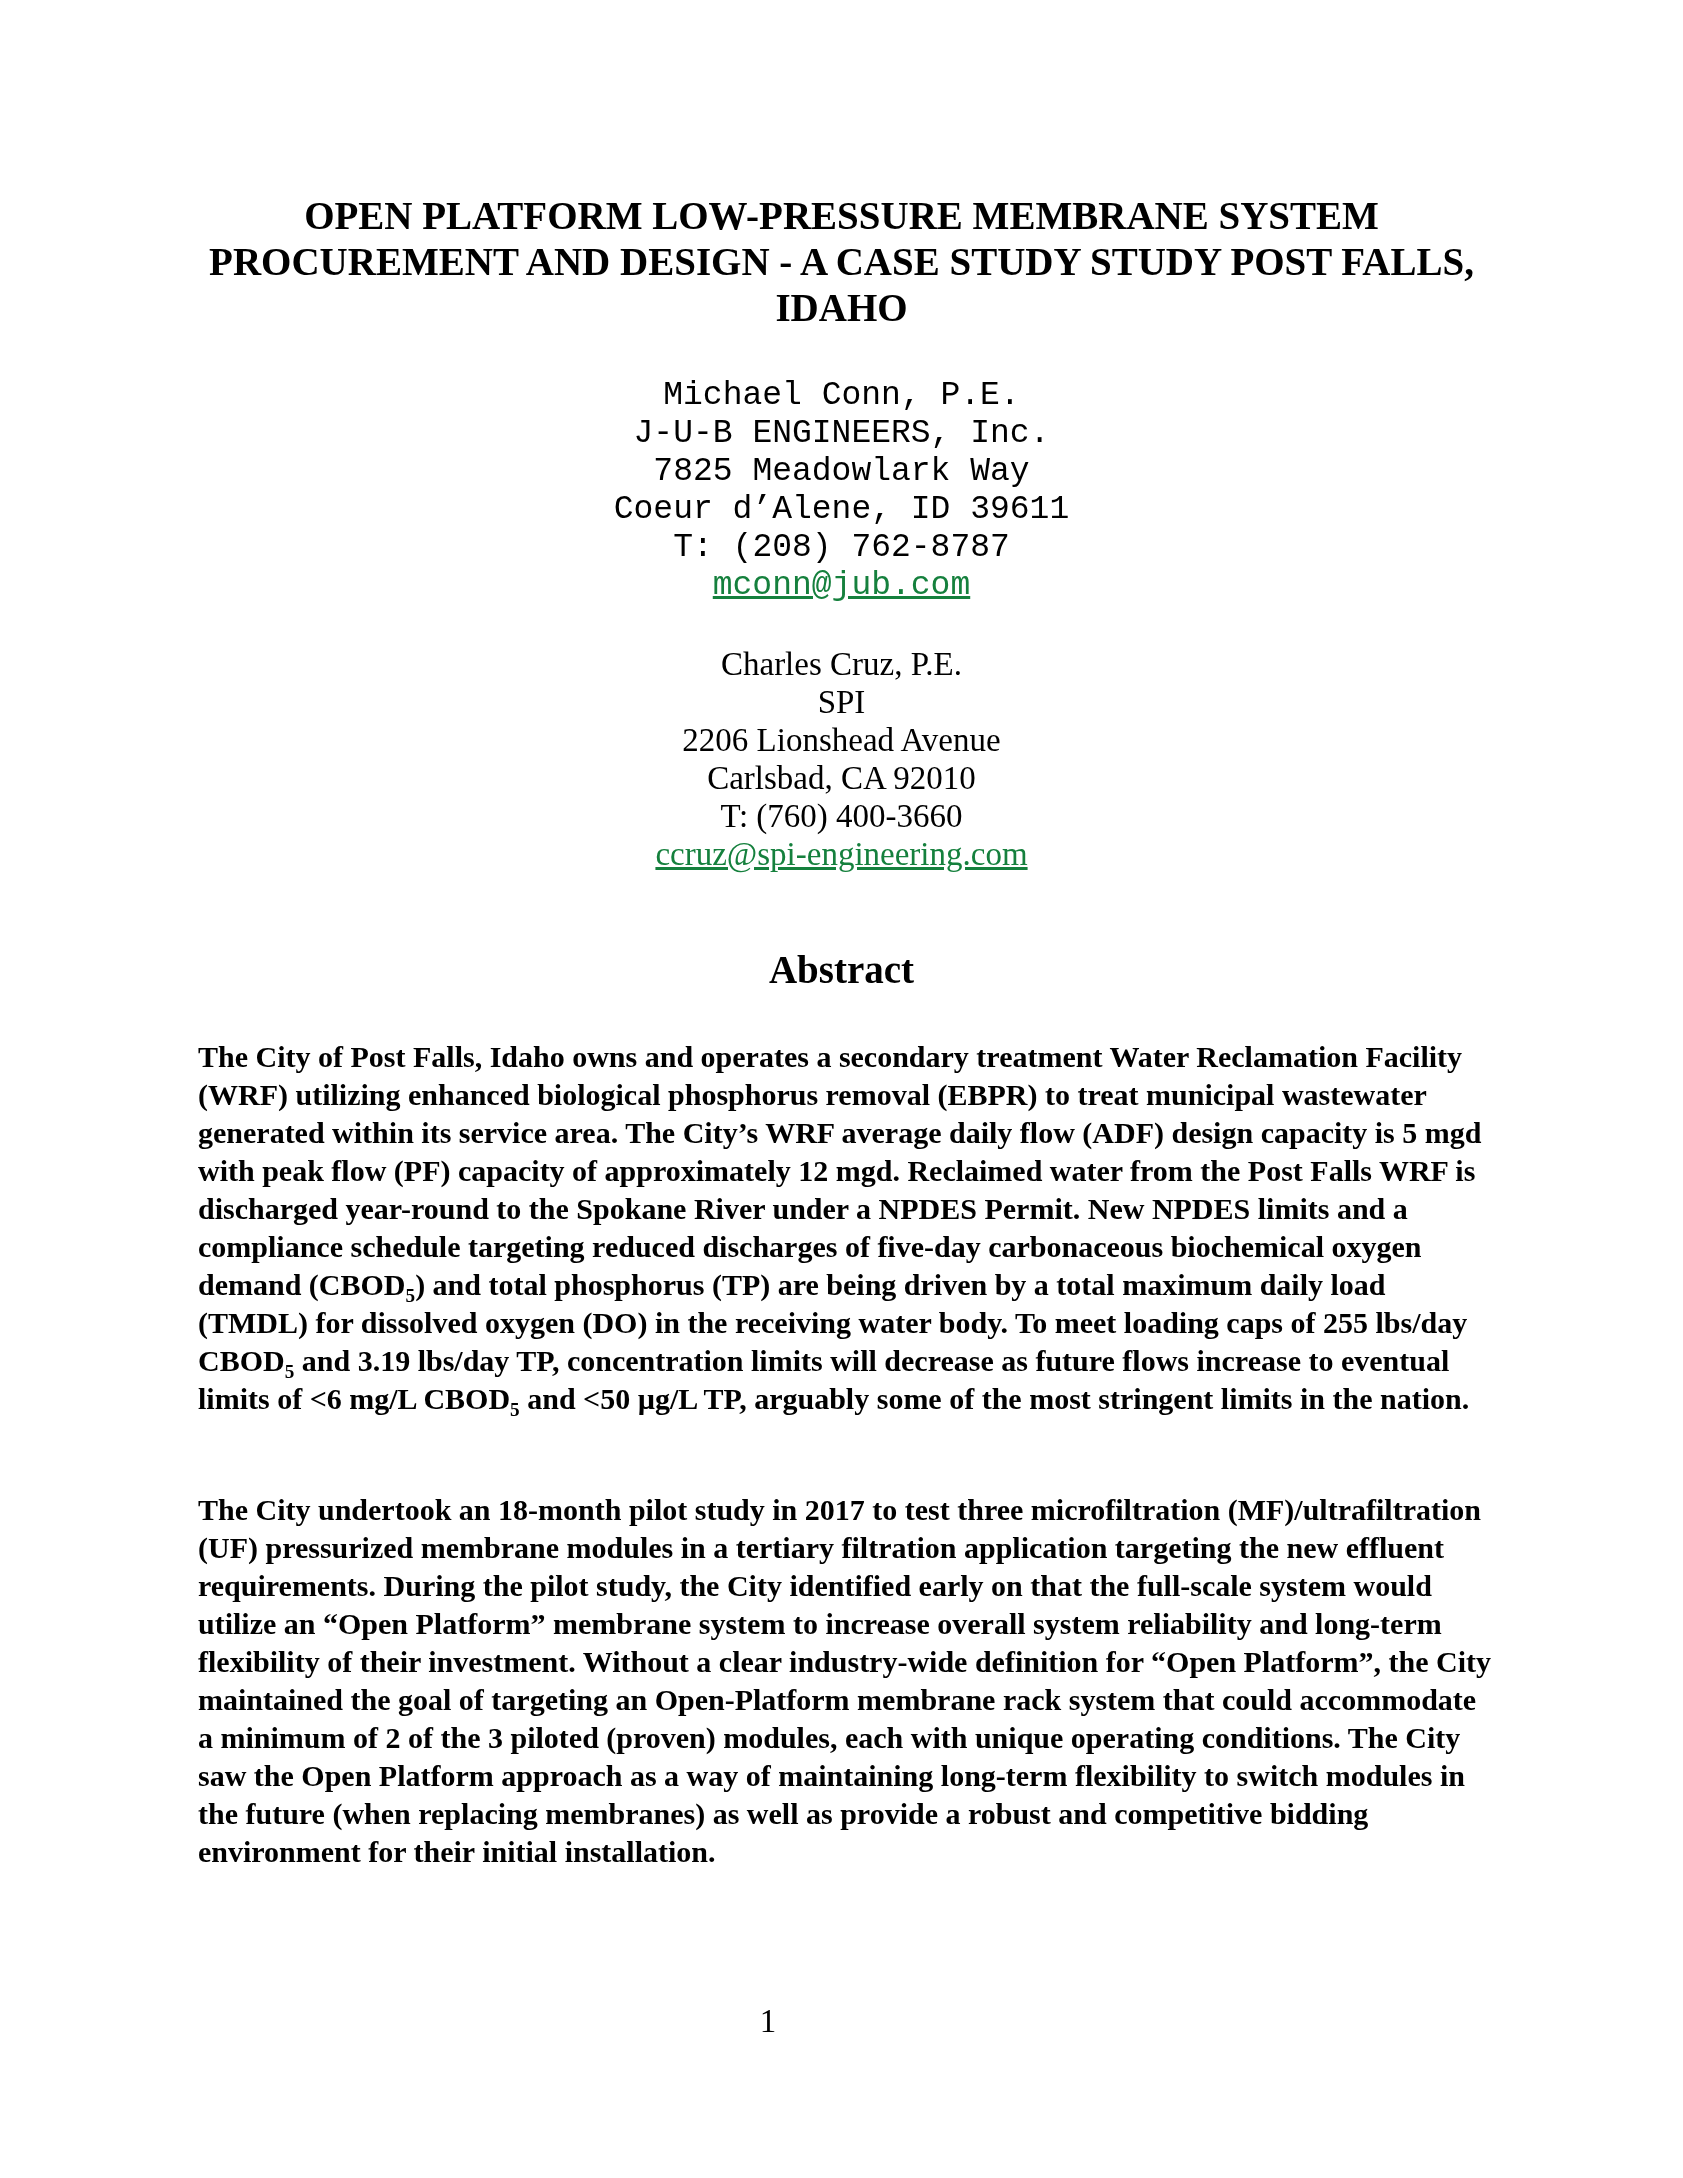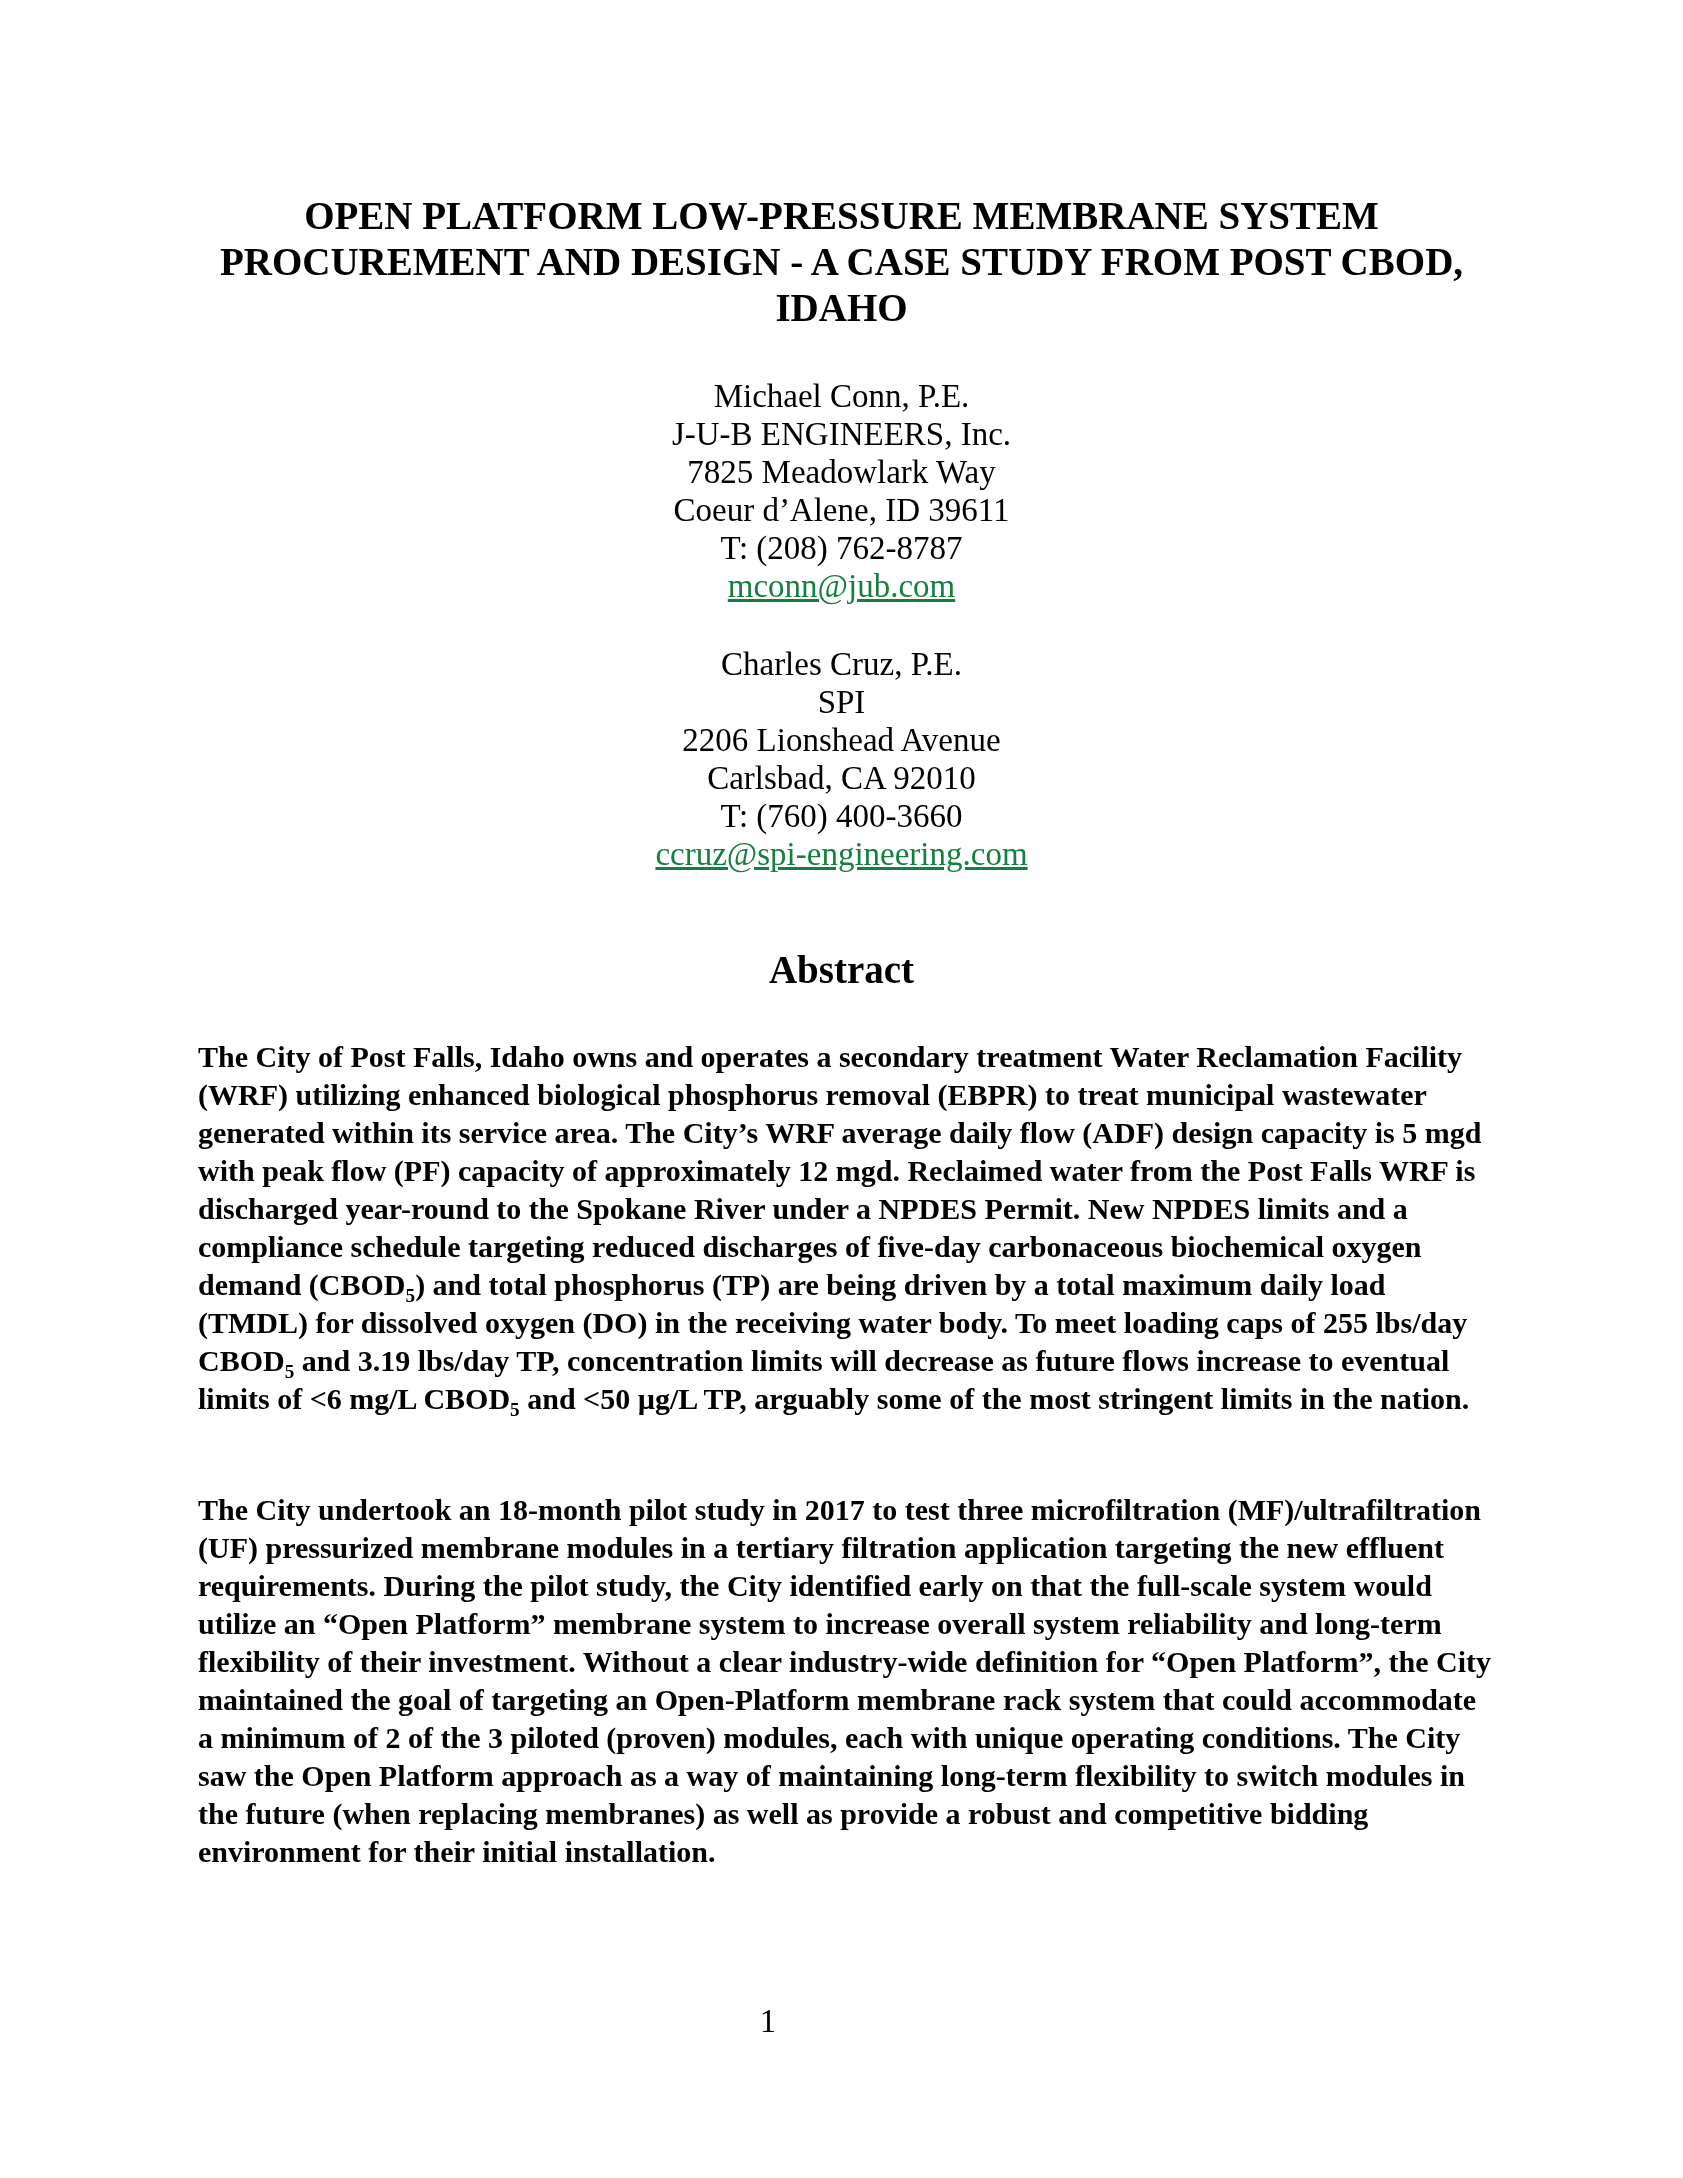--- a/index.html
+++ b/index.html
@@ -25,21 +25,21 @@
   .paper-title {
     top: 193px;
     font-size: 39px;
     font-weight: bold;
     line-height: 46px;
   }
   .author-block {
     font-size: 33px;
     line-height: 38px;
   }
-  .author-block-1 { top: 377px; }
+  .author-block-1 { top: 377px; font-family: Liberation Mono, monospace; }
   .author-block-2 { top: 645px; }
   .email-link {
     color: #15803d;
     text-decoration: underline;
     cursor: pointer;
   }
   .abstract-heading {
     top: 947px;
     font-size: 39px;
     font-weight: bold;
@@ -71,21 +71,21 @@
     line-height: 38px;
   }
 </style>
 </head>
 <body>
 
 <div class="page">
 
   <div class="centered-block paper-title">
     <div>OPEN PLATFORM LOW-PRESSURE MEMBRANE SYSTEM</div>
-    <div>PROCUREMENT AND DESIGN - A CASE STUDY FROM POST CBOD,</div>
+    <div>PROCUREMENT AND DESIGN - A CASE STUDY STUDY POST FALLS,</div>
     <div>IDAHO</div>
   </div>
 
   <div class="centered-block author-block author-block-1">
     <div>Michael Conn, P.E.</div>
     <div>J-U-B ENGINEERS, Inc.</div>
     <div>7825 Meadowlark Way</div>
     <div>Coeur d’Alene, ID 39611</div>
     <div>T: (208) 762-8787</div>
     <div><a class="email-link">mconn@jub.com</a></div>

